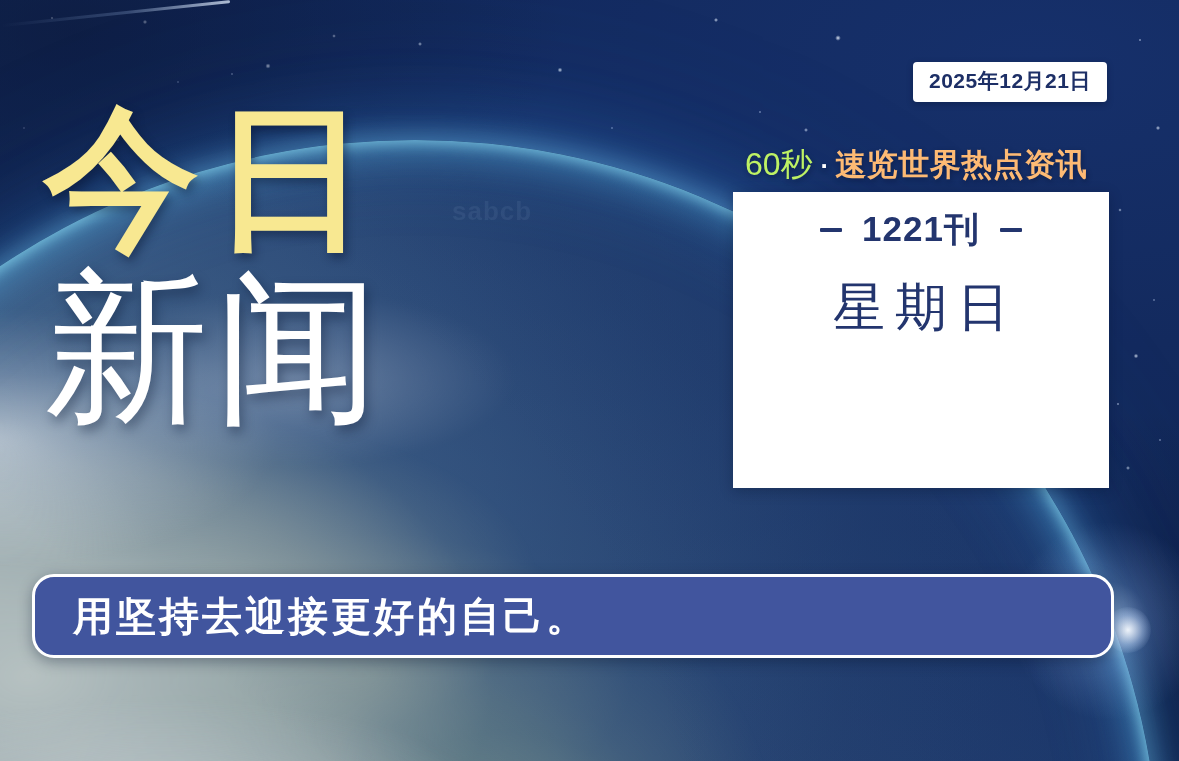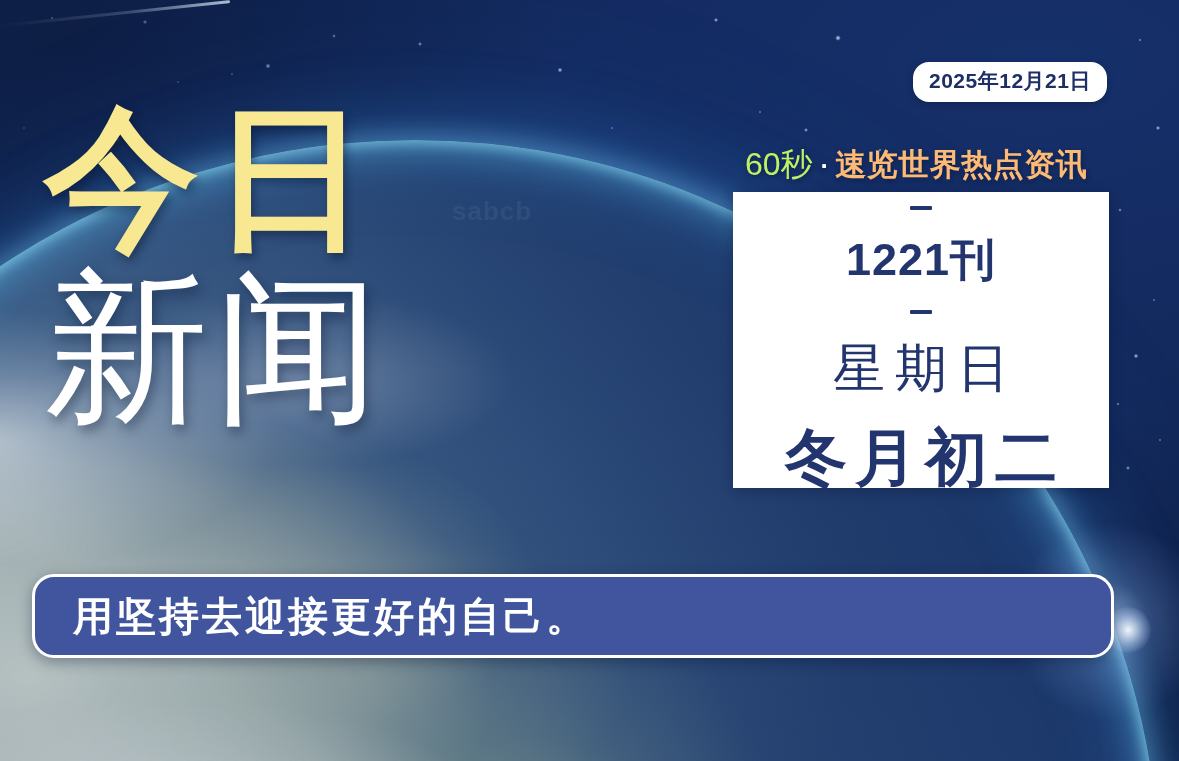--- a/index.html
+++ b/index.html
@@ -237,21 +237,21 @@
     white-space: nowrap;
   }
 
   
   .date-badge {
     position: absolute;
     left: 913px;
     top: 62px;
     padding: 5px 16px 7px;
     background: #ffffff;
-    border-radius: 16px;
+    border-radius: 4px;
     color: #1d2f66;
     font-size: 21px;
     font-weight: 700;
     letter-spacing: .5px;
     box-shadow: 0 2px 6px rgba(6, 16, 44, .35);
     white-space: nowrap;
   }
 
   
   .sixty-line {
@@ -297,24 +297,23 @@
     justify-content: flex-start;
     padding-top: 14px;
     box-sizing: border-box;
   }
   .issue-row {
     display: flex;
     align-items: center;
     justify-content: center;
     gap: 20px;
     color: #23356e;
-    font-size: 45px;
+    font-size: 35px;
     font-weight: 700;
     letter-spacing: 1px;
-    flex-direction: column;
   }
   .issue-dash {
     display: inline-block;
     width: 22px;
     height: 4px;
     background: #23356e;
     border-radius: 1px;
   }
   .weekday {
     margin-top: 20px;
@@ -395,20 +394,19 @@
     <span class="sixty-rest">速览世界热点资讯</span>
   </div>
 
   <div class="info-card">
     <div class="issue-row">
       <span class="issue-dash"></span>
       <span>1221刊</span>
       <span class="issue-dash"></span>
     </div>
     <div class="weekday">星期日</div>
-    <div class="lunar">冬月初二</div>
   </div>
 
   <div class="quote-banner">
     <div class="quote-text">用坚持去迎接更好的自己。</div>
   </div>
 
 </div>
 
 </body></html>

